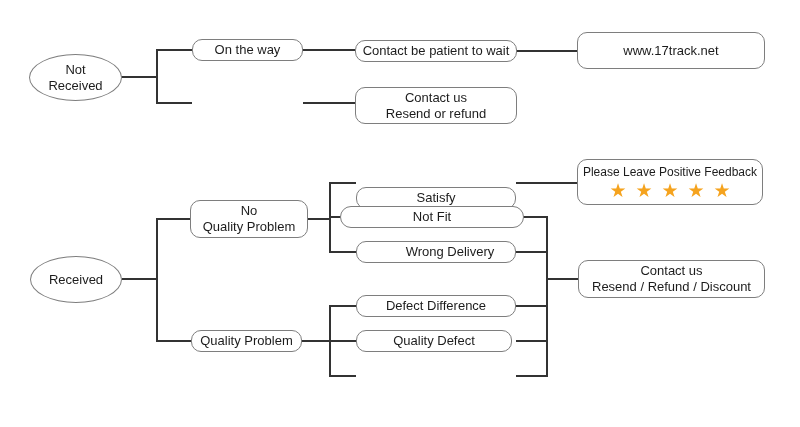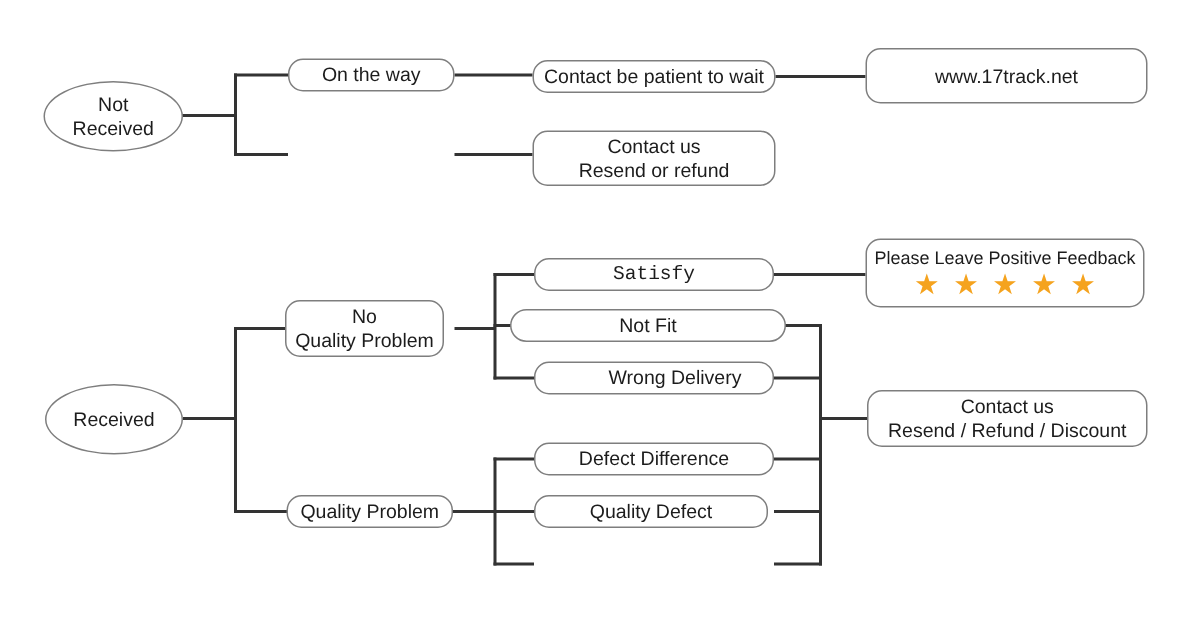--- a/index.html
+++ b/index.html
@@ -45,22 +45,22 @@
   .ellipse { border-radius: 50%; }
 
   
   .n-not-received   { left: 29px;  top: 54px;  width: 93px;  height: 47px; }
   .n-on-the-way     { left: 192px; top: 39px;  width: 111px; height: 22px; }
   .n-please-wait    { left: 355px; top: 40px;  width: 162px; height: 22px; }
   .n-pkg-tracking   { left: 577px; top: 32px;  width: 188px; height: 37px; }
   .n-return-lost    { left: 192px; top: 92px;  width: 111px; height: 23px; }
   .n-contact-1      { left: 355px; top: 87px;  width: 162px; height: 37px; }
   .n-received       { left: 30px;  top: 256px; width: 92px;  height: 47px; }
-  .n-no-quality     { left: 190px; top: 200px; width: 106px; height: 38px; }
-  .n-satisfy        { left: 356px; top: 172px; width: 160px; height: 22px; font-family: Liberation Mono, monospace; }
+  .n-no-quality     { left: 190px; top: 200px; width: 118px; height: 38px; }
+  .n-satisfy        { left: 356px; top: 187px; width: 160px; height: 22px; }
   .n-not-fit        { left: 340px; top: 206px; width: 184px; height: 22px; border-radius: 11px; }
   .n-wrong-delivery { left: 356px; top: 241px; width: 160px; height: 22px; padding-left: 28px; }
   .n-feedback       { left: 577px; top: 159px; width: 186px; height: 46px; }
   .n-quality-prob   { left: 191px; top: 330px; width: 111px; height: 22px; }
   .n-color-diff     { left: 356px; top: 295px; width: 160px; height: 22px; }
   .n-quality-defect { left: 356px; top: 330px; width: 156px; height: 22px; }
   .n-damage         { left: 356px; top: 365px; width: 160px; height: 22px; }
   .n-contact-2      { left: 578px; top: 260px; width: 187px; height: 38px; }
 
   .n-feedback { font-size: 12px; line-height: 14px; }

